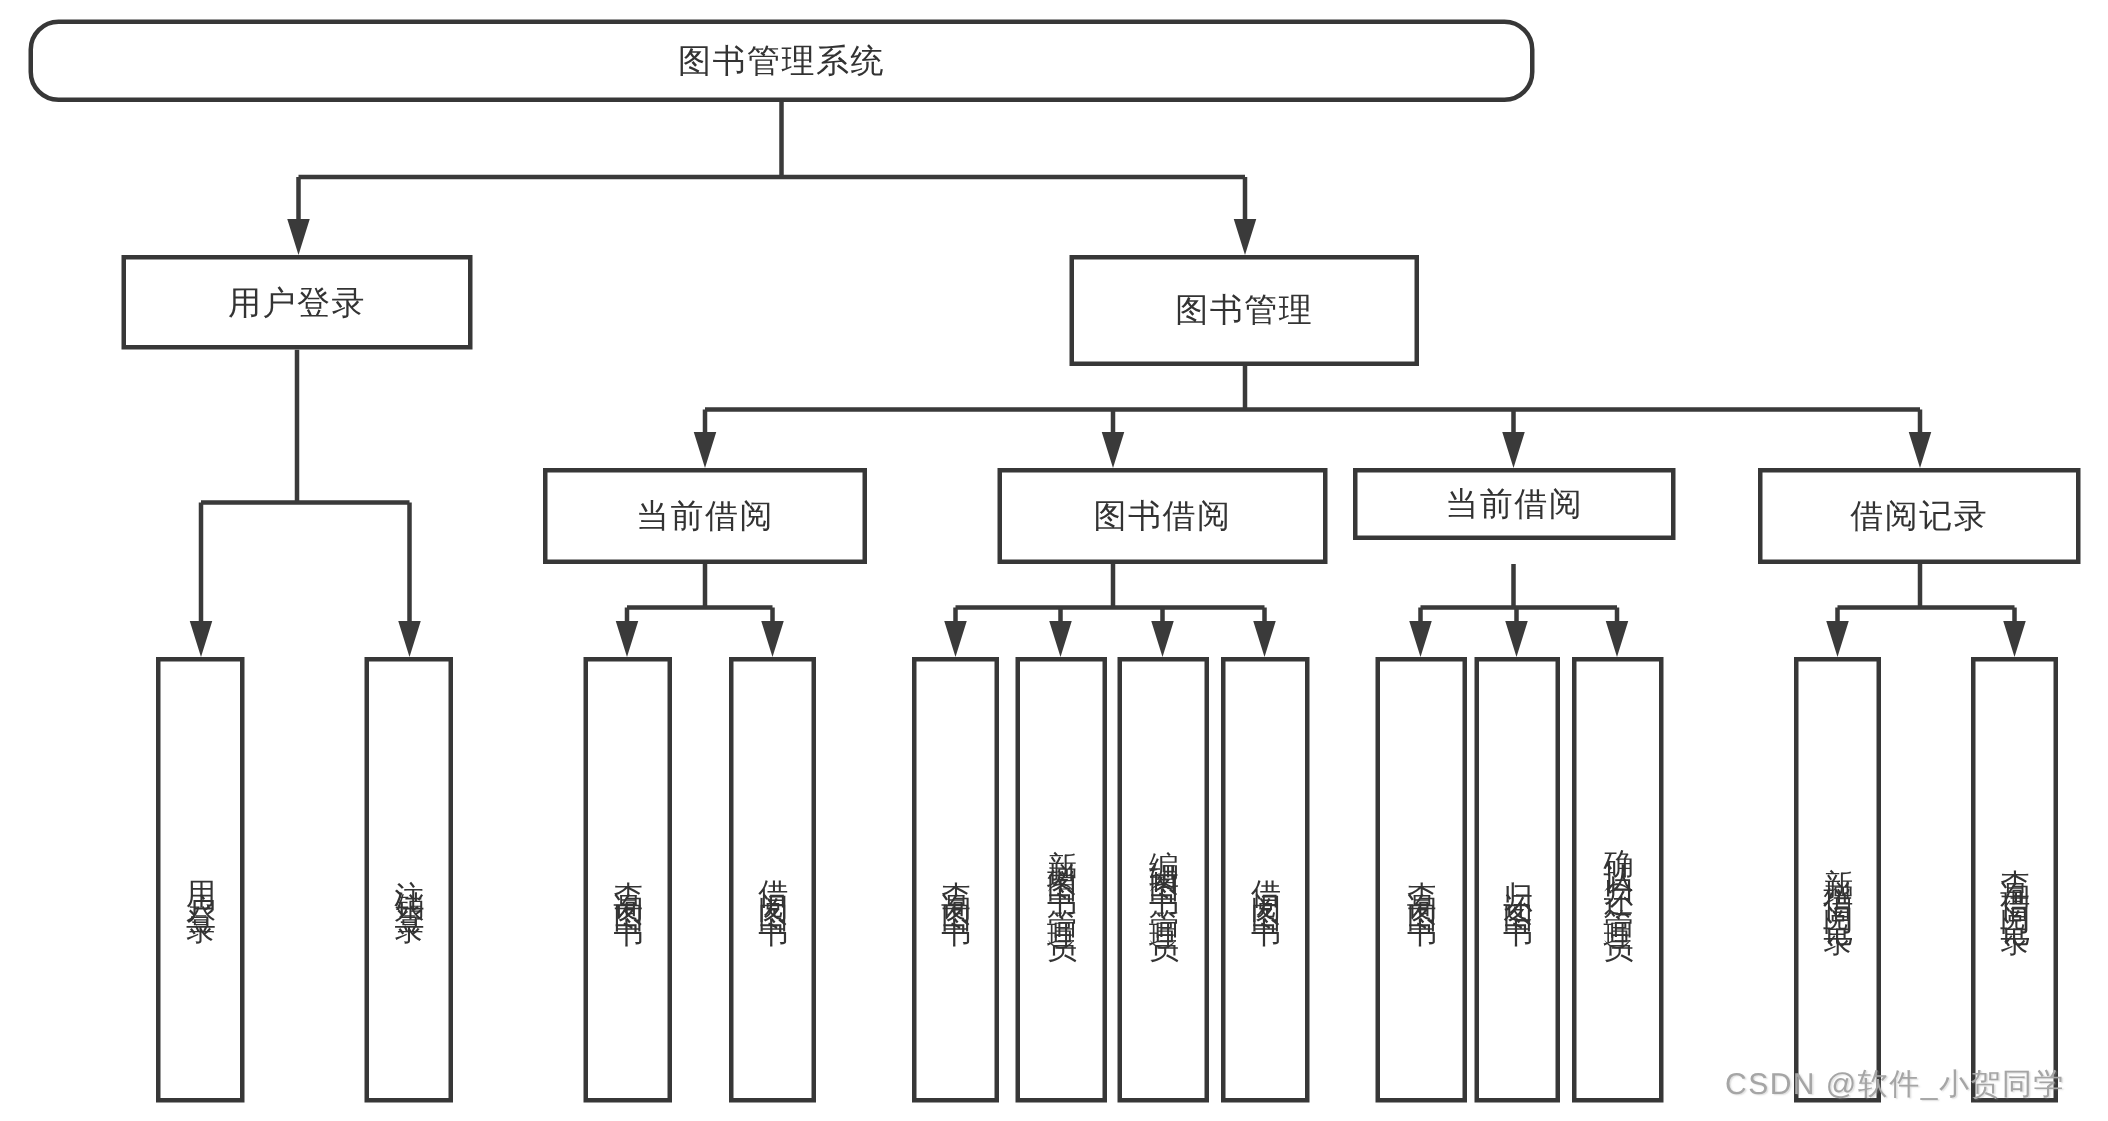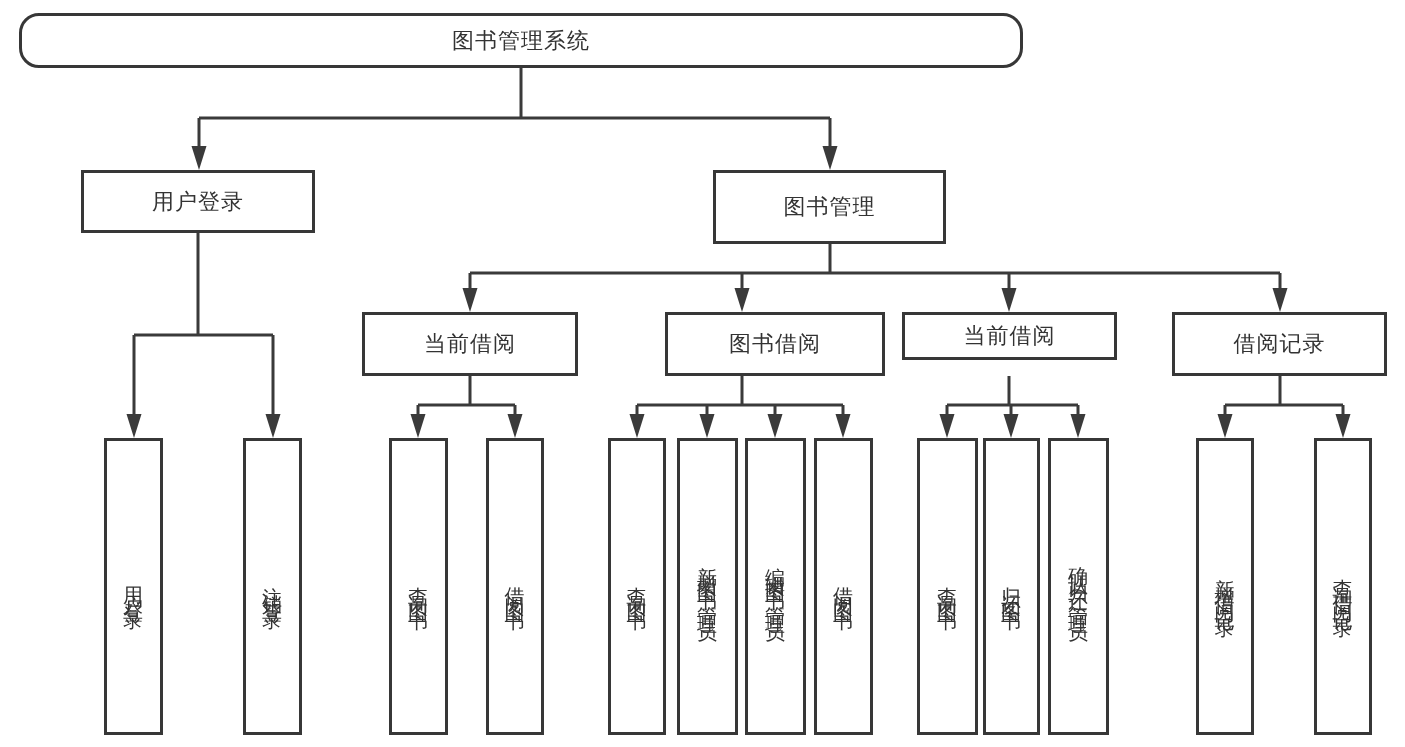--- a/index.html
+++ b/index.html
@@ -160,14 +160,15 @@
     <span class="vtext">确认归还（管理员）</span>
   </div>
 
   <div class="vbox" style="left:1196px; width:58px;">
     <span class="vtext">新增借阅记录</span>
   </div>
   <div class="vbox" style="left:1314px; width:58px;">
     <span class="vtext">查询借阅记录</span>
   </div>
 
+  <div class="watermark">CSDN @软件_小贺同学</div>
 
 </div>
 
 </body></html>

